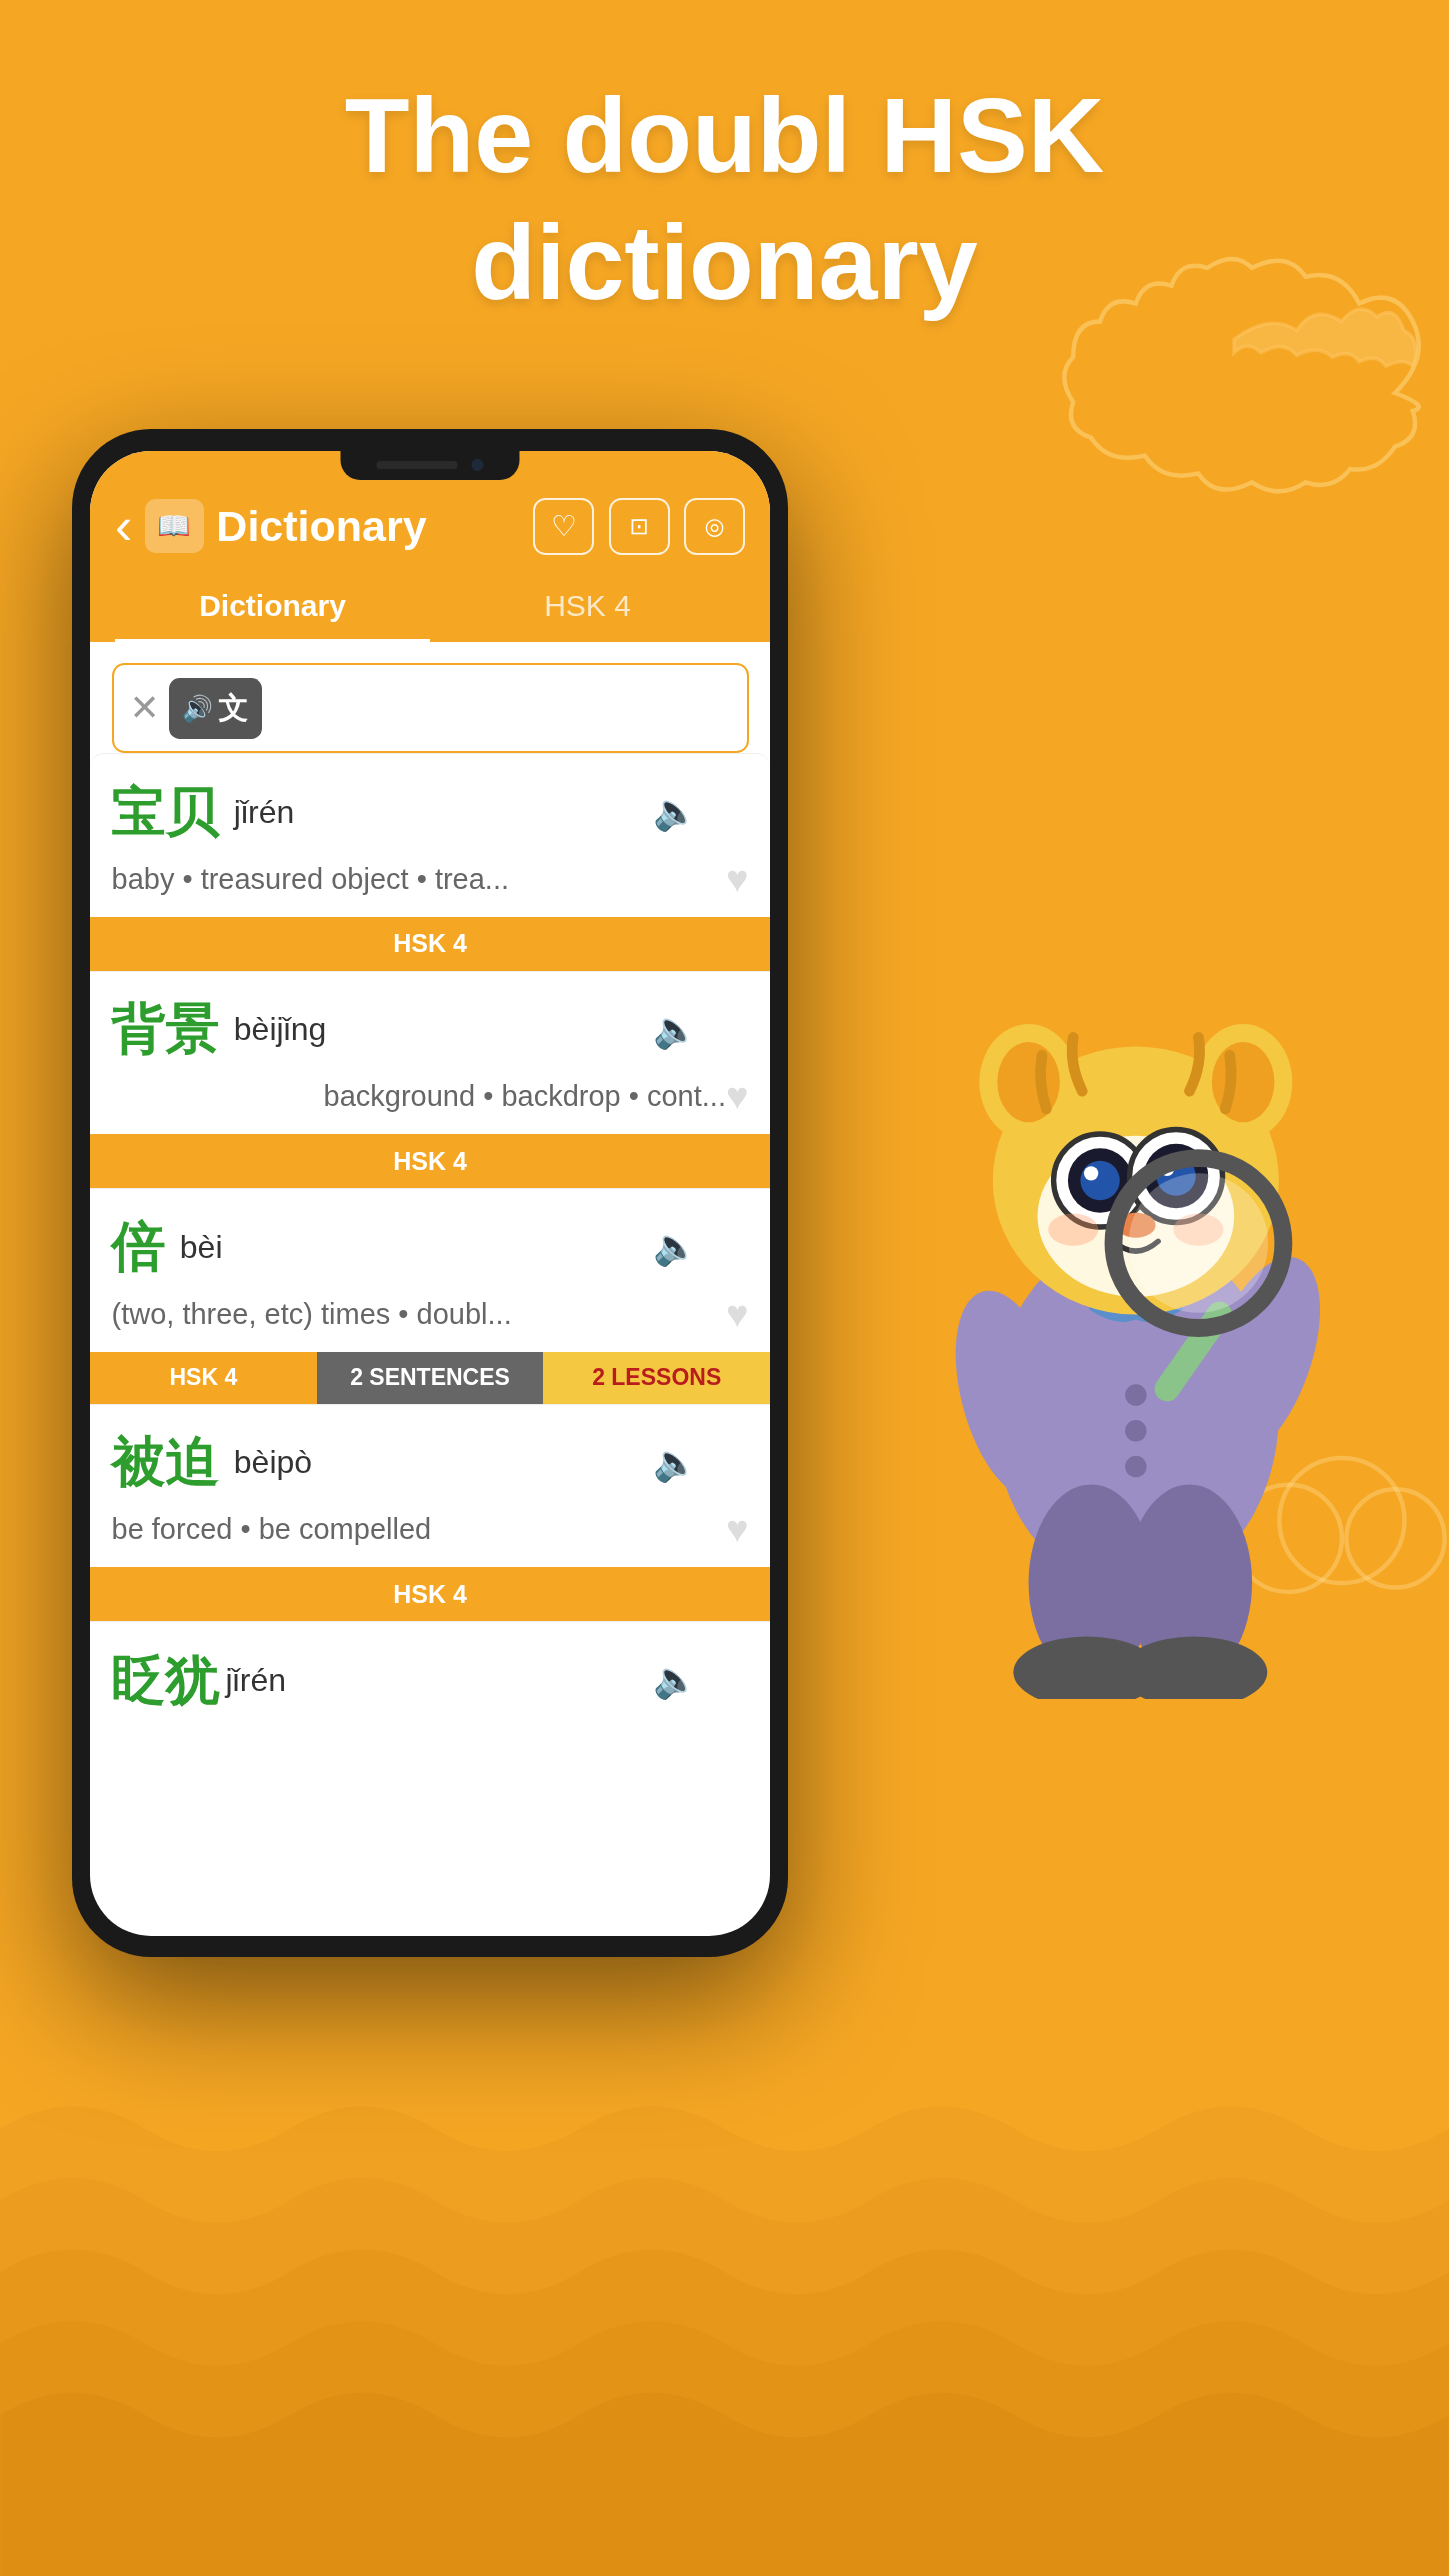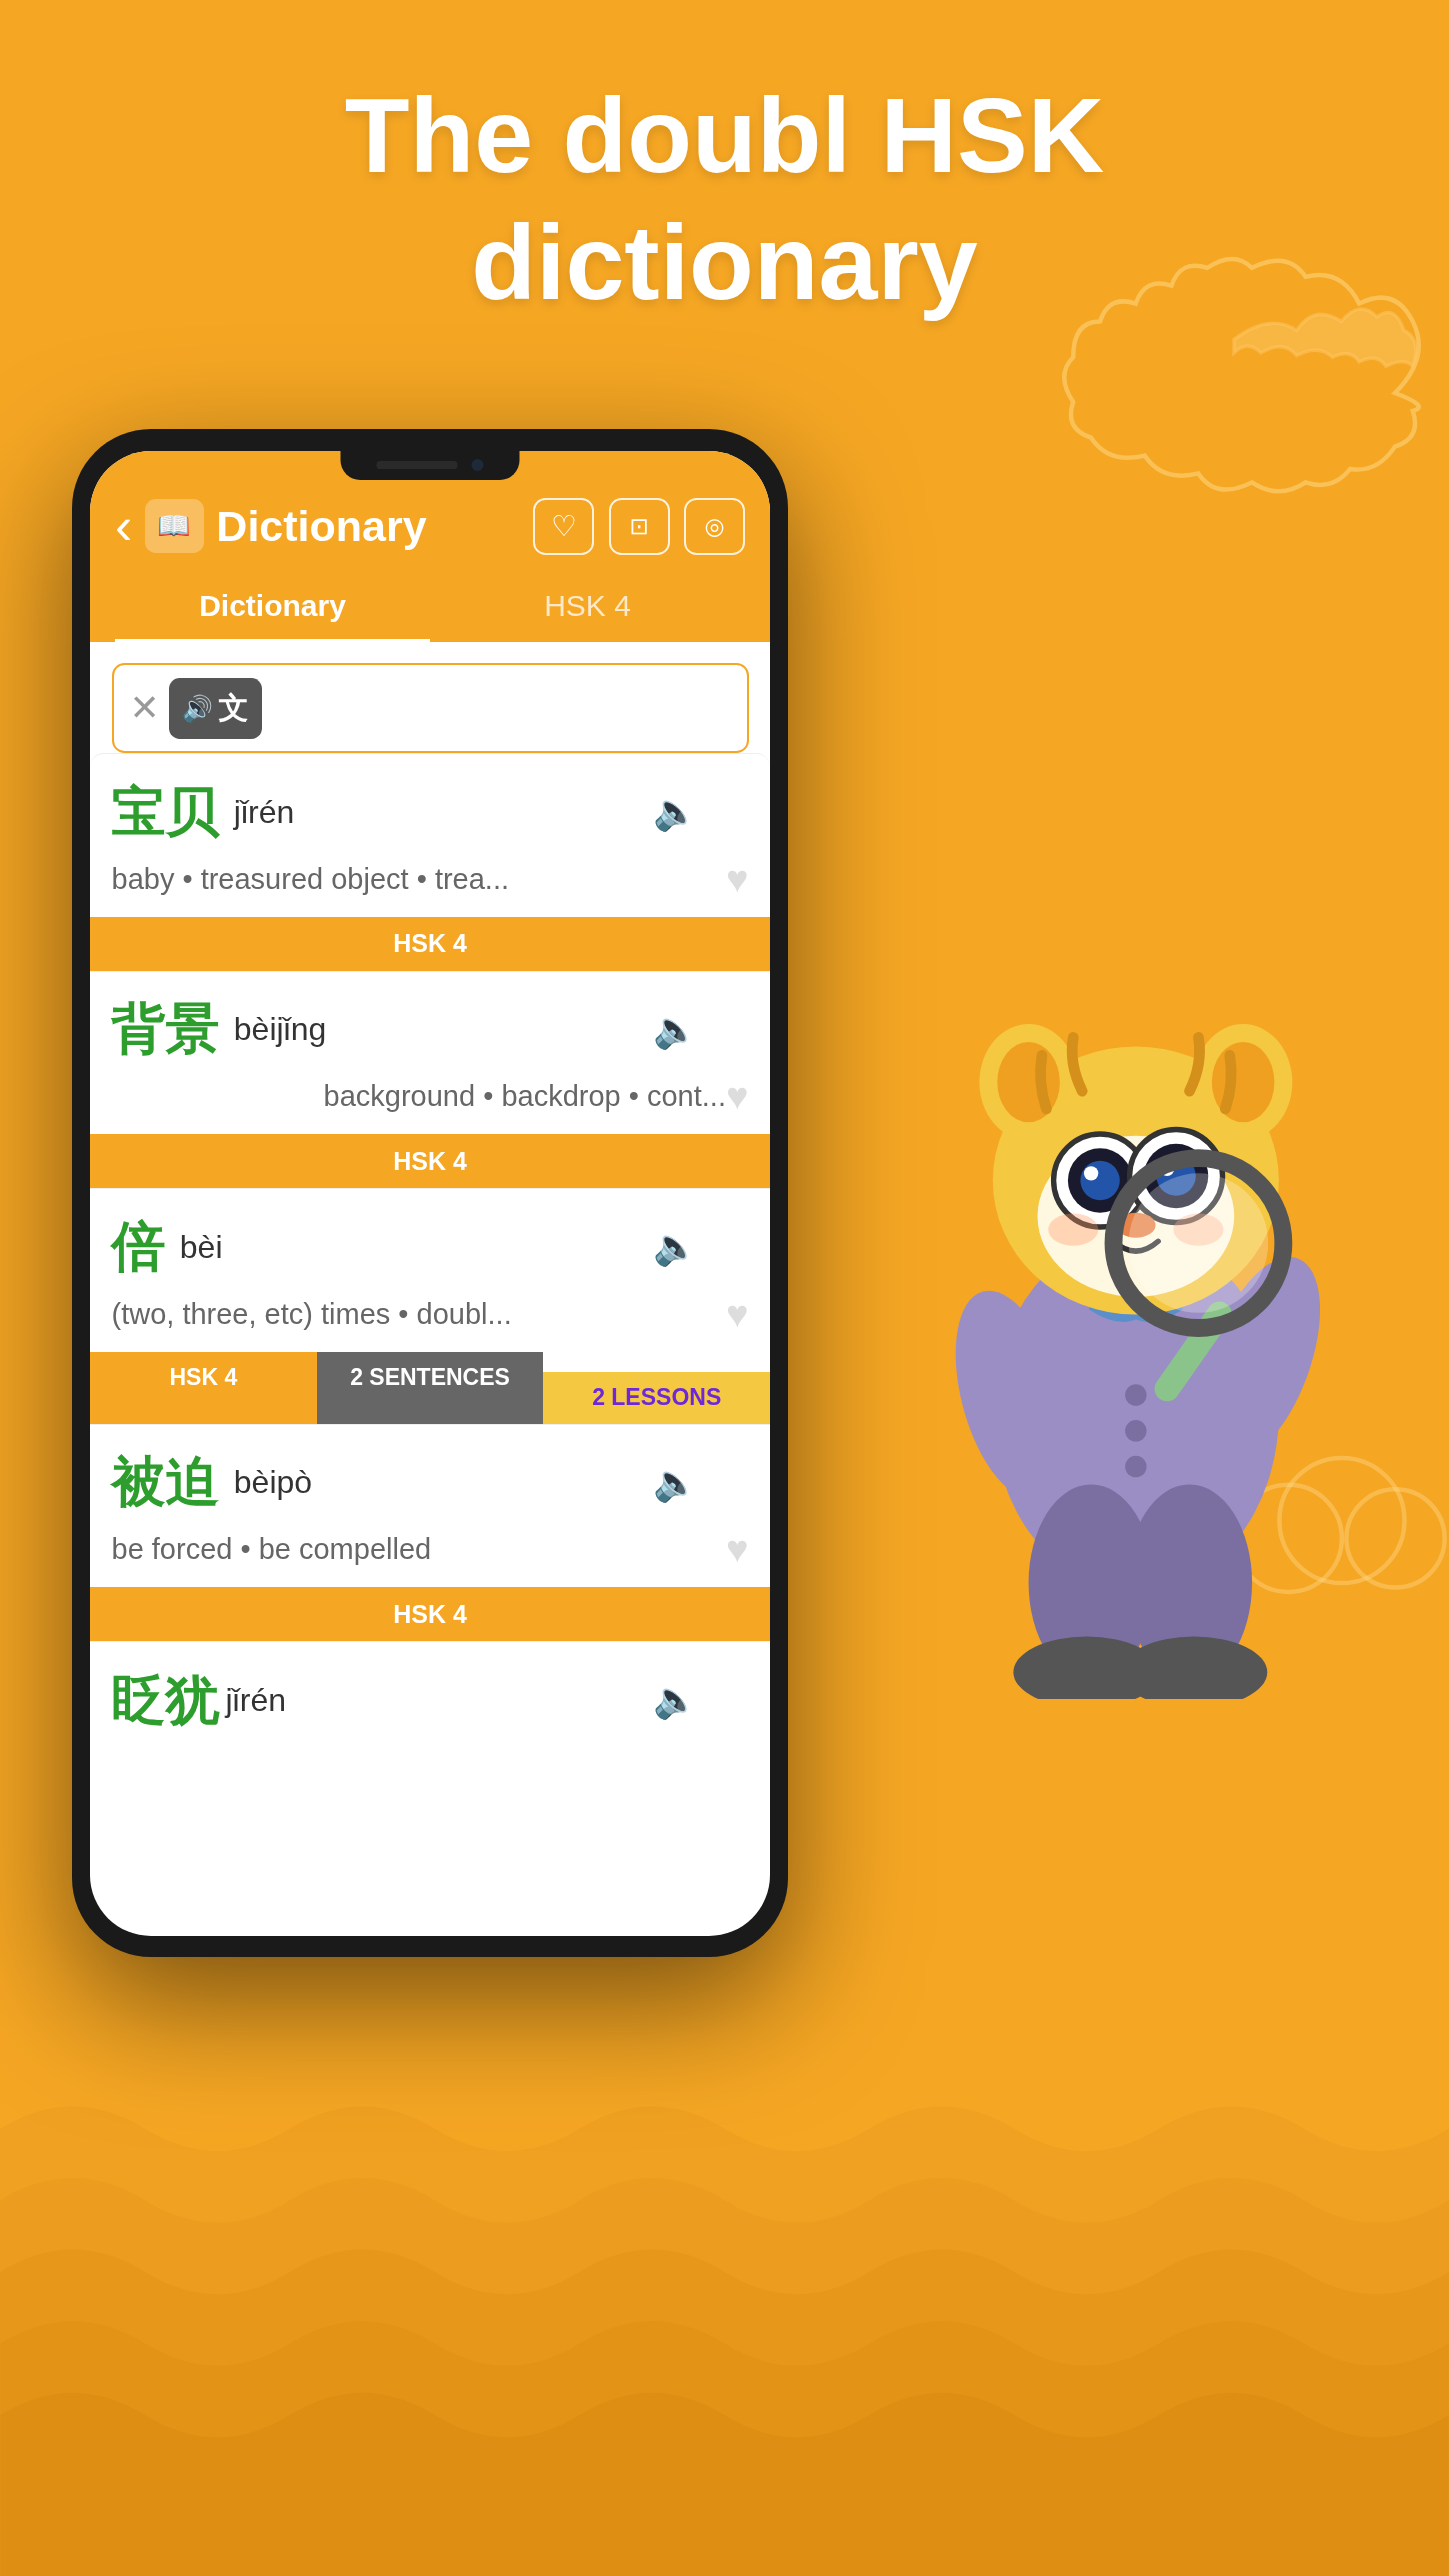--- a/index.html
+++ b/index.html
@@ -161,21 +161,21 @@
             </div>
             <span style="color:#aaa;font-size:36px;margin-right:50px;">🔈</span>
           </div>
           <div style="display:flex;align-items:center;justify-content:space-between;margin-bottom:16px;">
             <span style="color:#666;font-size:29px;">(two, three, etc) times • doubl...</span>
             <span style="color:#ddd;font-size:38px;">♥</span>
           </div>
           <div style="margin:0 -21.5px;display:flex;">
             <div style="background:#F5A623;color:white;font-size:23px;font-weight:700;padding:12.5px 0;flex:1;text-align:center;">HSK 4</div>
             <div style="background:#666;color:white;font-size:23px;font-weight:700;padding:12.5px 0;flex:1;text-align:center;">2 SENTENCES</div>
-            <div style="background:#F5C842;color:#6d28d9;font-size:23px;font-weight:700;padding:12.5px 0;flex:1;text-align:center;margin-top:20px;">2 LESSONS</div>
+            <div style="background:#F5C842;color:#b91c1c;font-size:23px;font-weight:700;padding:12.5px 0;flex:1;text-align:center;">2 LESSONS</div>
           </div>
         </div>
 
         <div style="border-top:1.3px solid #eee;padding:21.5px 21.5px 0;position:relative;">
           <div style="display:flex;align-items:center;justify-content:space-between;margin-bottom:9px;">
             <div style="display:flex;align-items:center;gap:14.3px;flex:1;">
               <span style="color:#2d9e2d;font-size:54px;font-weight:700;text-align:right;">被迫</span>
               <span style="color:#333;font-size:32px;">bèipò</span>
             </div>
             <span style="color:#aaa;font-size:36px;margin-right:50px;">🔈</span>

